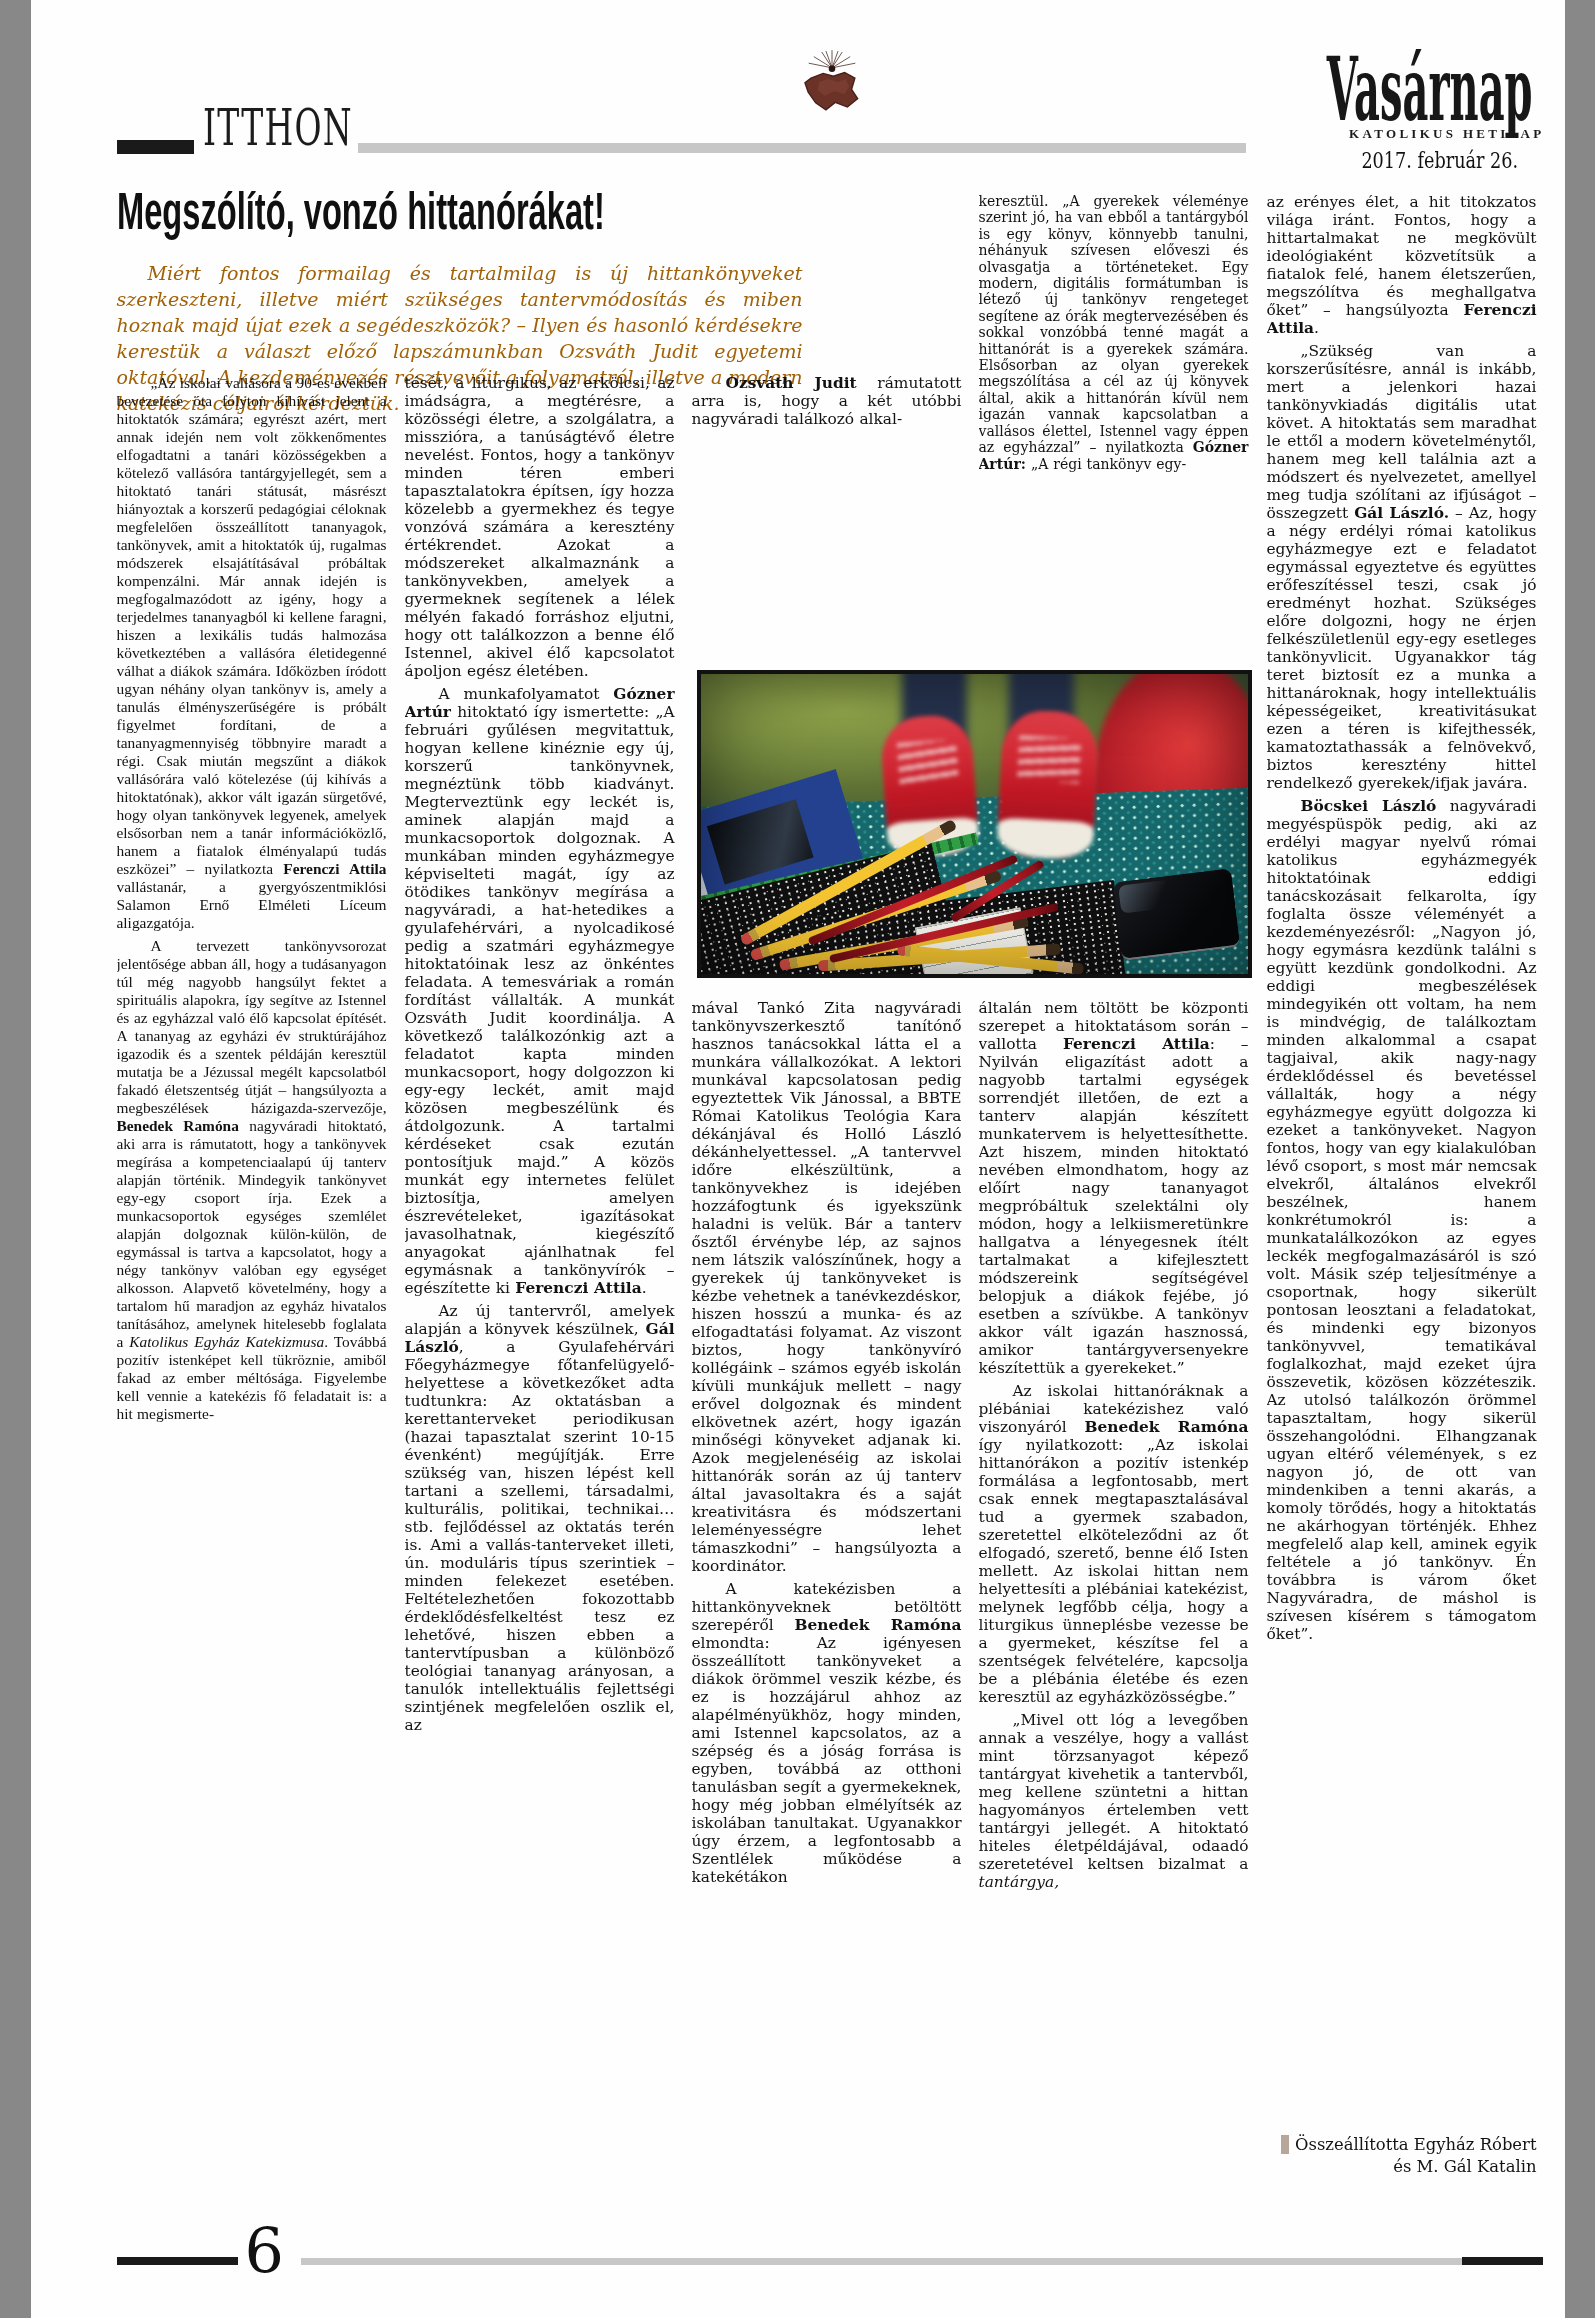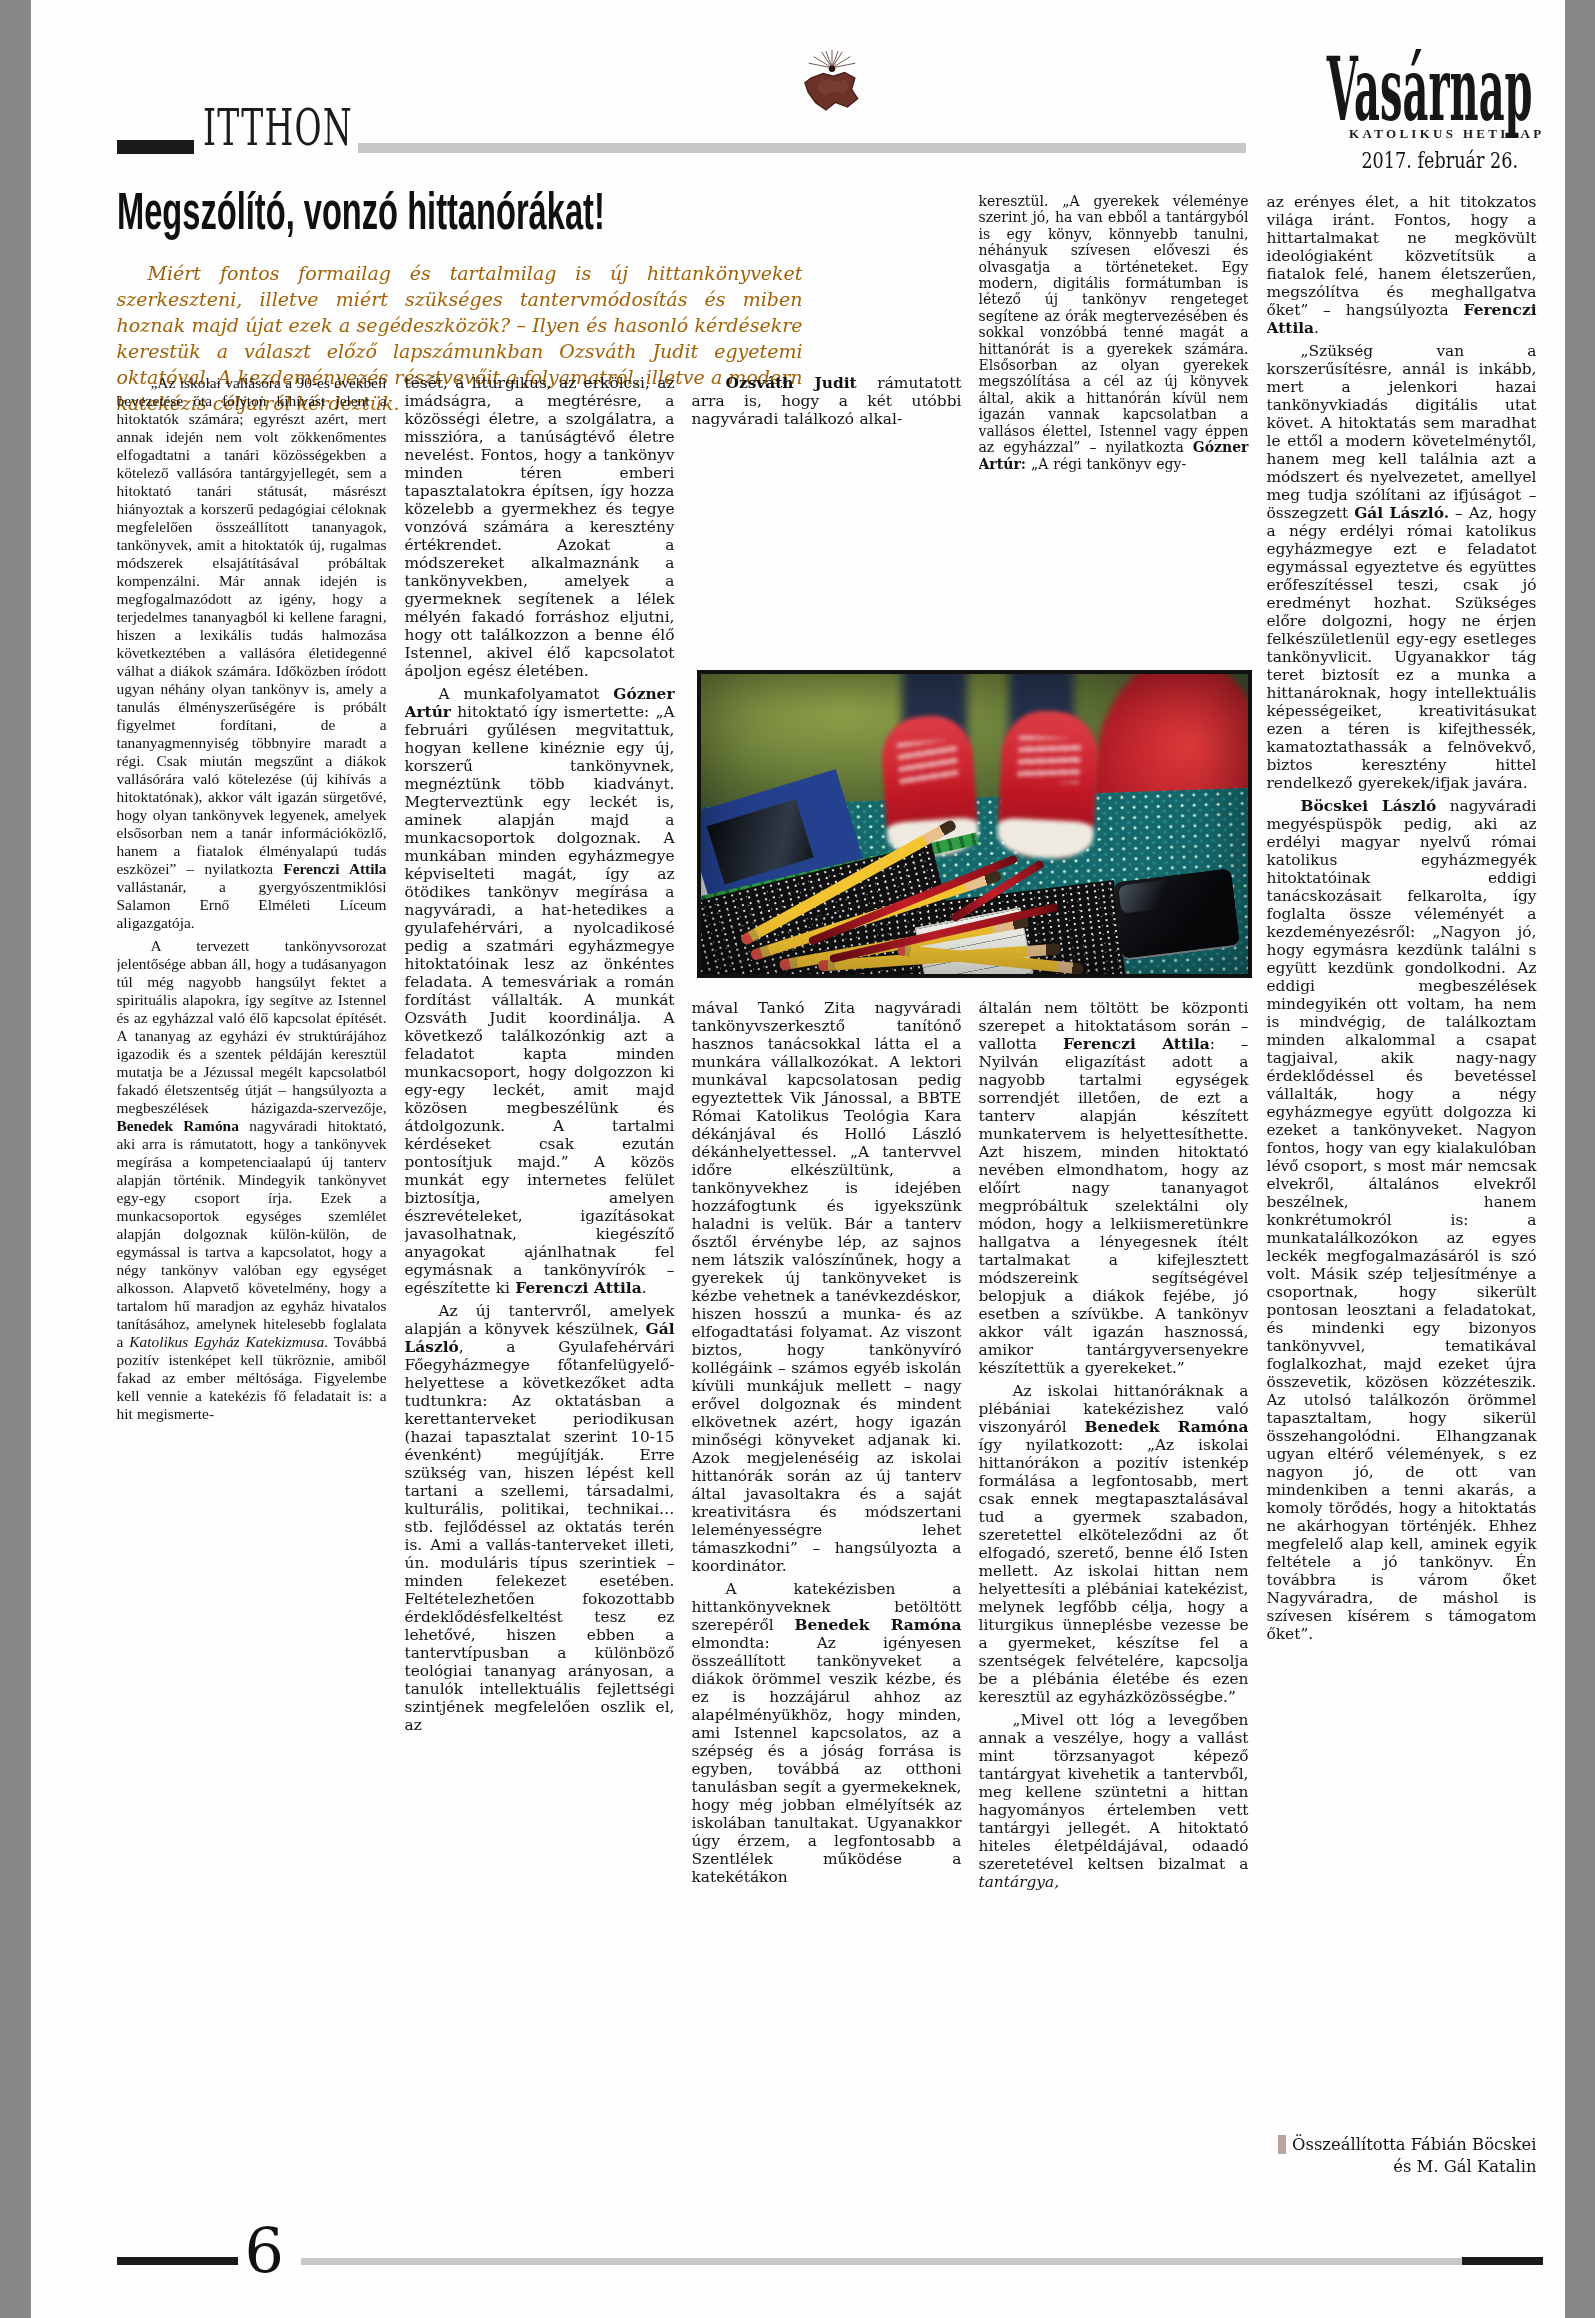--- a/index.html
+++ b/index.html
@@ -204,21 +204,21 @@
     <div class="ph-pen" style="left:126px;top:255px;width:234px;transform:rotate(-13deg);"></div>
     <div class="ph-pen" style="left:243px;top:213px;width:107px;transform:rotate(-32deg);"></div>
     <div class="ph-phone">
       <div class="ph-phone-glare"></div>
     </div>
     <div class="ph-vignette"></div>
   </div>
 
   <div class="abs byline" style="left:1236px;top:2134px;">
     <div>
-      <span class="byline-marker"></span><span>Összeállította Fábián Böcskei</span>
+      <span class="byline-marker"></span><span>Összeállította Egyház Róbert</span>
     </div>
     <div>és M. Gál Katalin</div>
   </div>
 
   <div class="abs rule-black" style="left:86px;top:2257px;width:121px;height:7.5px;"></div>
   <div class="abs page-number" style="left:214px;top:2214px;">6</div>
   <div class="abs rule-gray" style="left:270px;top:2258px;width:1161px;height:6.5px;"></div>
   <div class="abs rule-black" style="left:1431px;top:2257px;width:81px;height:7.5px;"></div>
 
 </div>

